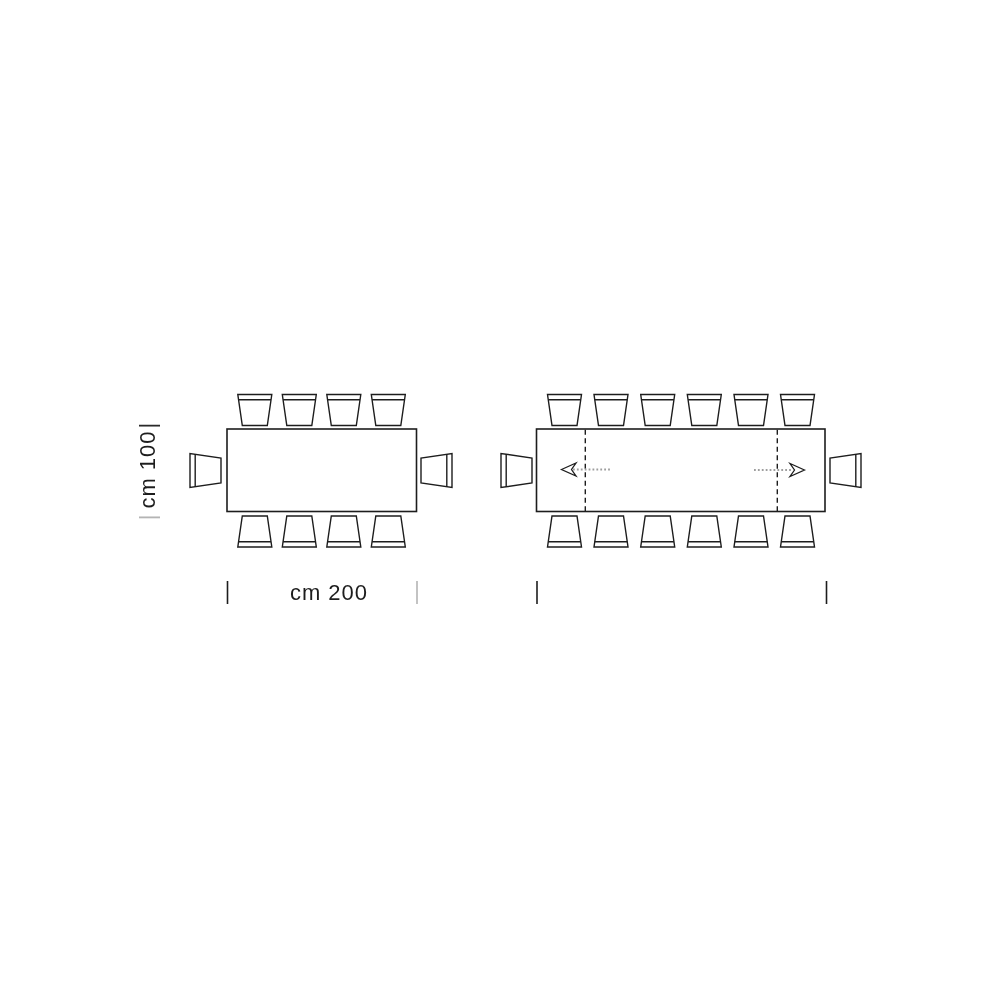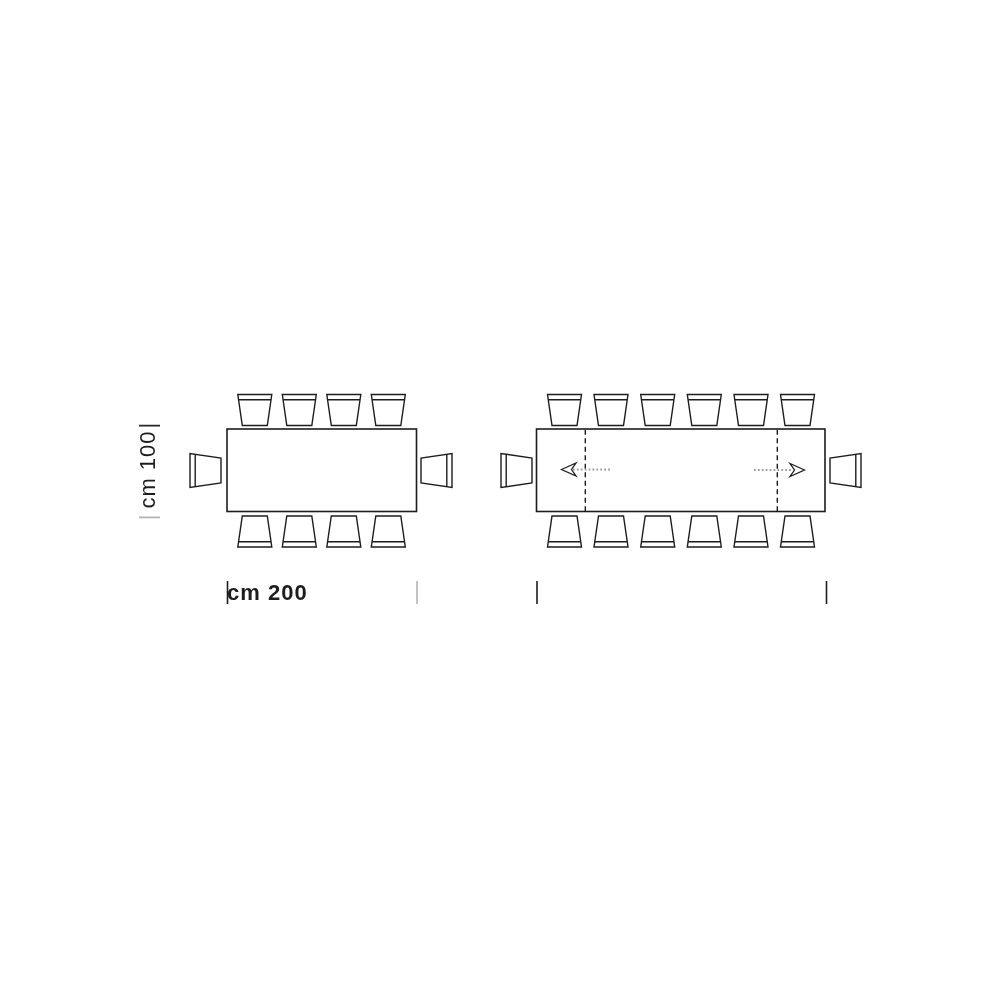--- a/index.html
+++ b/index.html
@@ -32,22 +32,21 @@
   }
   .dim-label-vertical {
     left: 148px;
     top: 471px;
     transform: translate(-50%, -50%) rotate(-90deg);
   }
   .dim-label-horizontal {
     left: 227px;
     top: 581px;
     width: 204px;
-    text-align: left;
-    font-weight: bold;
+    text-align: center;
   }
   .tick-glyph-gray {
     color: #b4b4b4;
     margin-right: 5px;
   }
   .tick-glyph-dark {
     color: #2a2a2a;
     margin-left: 2px;
   }
 </style>

